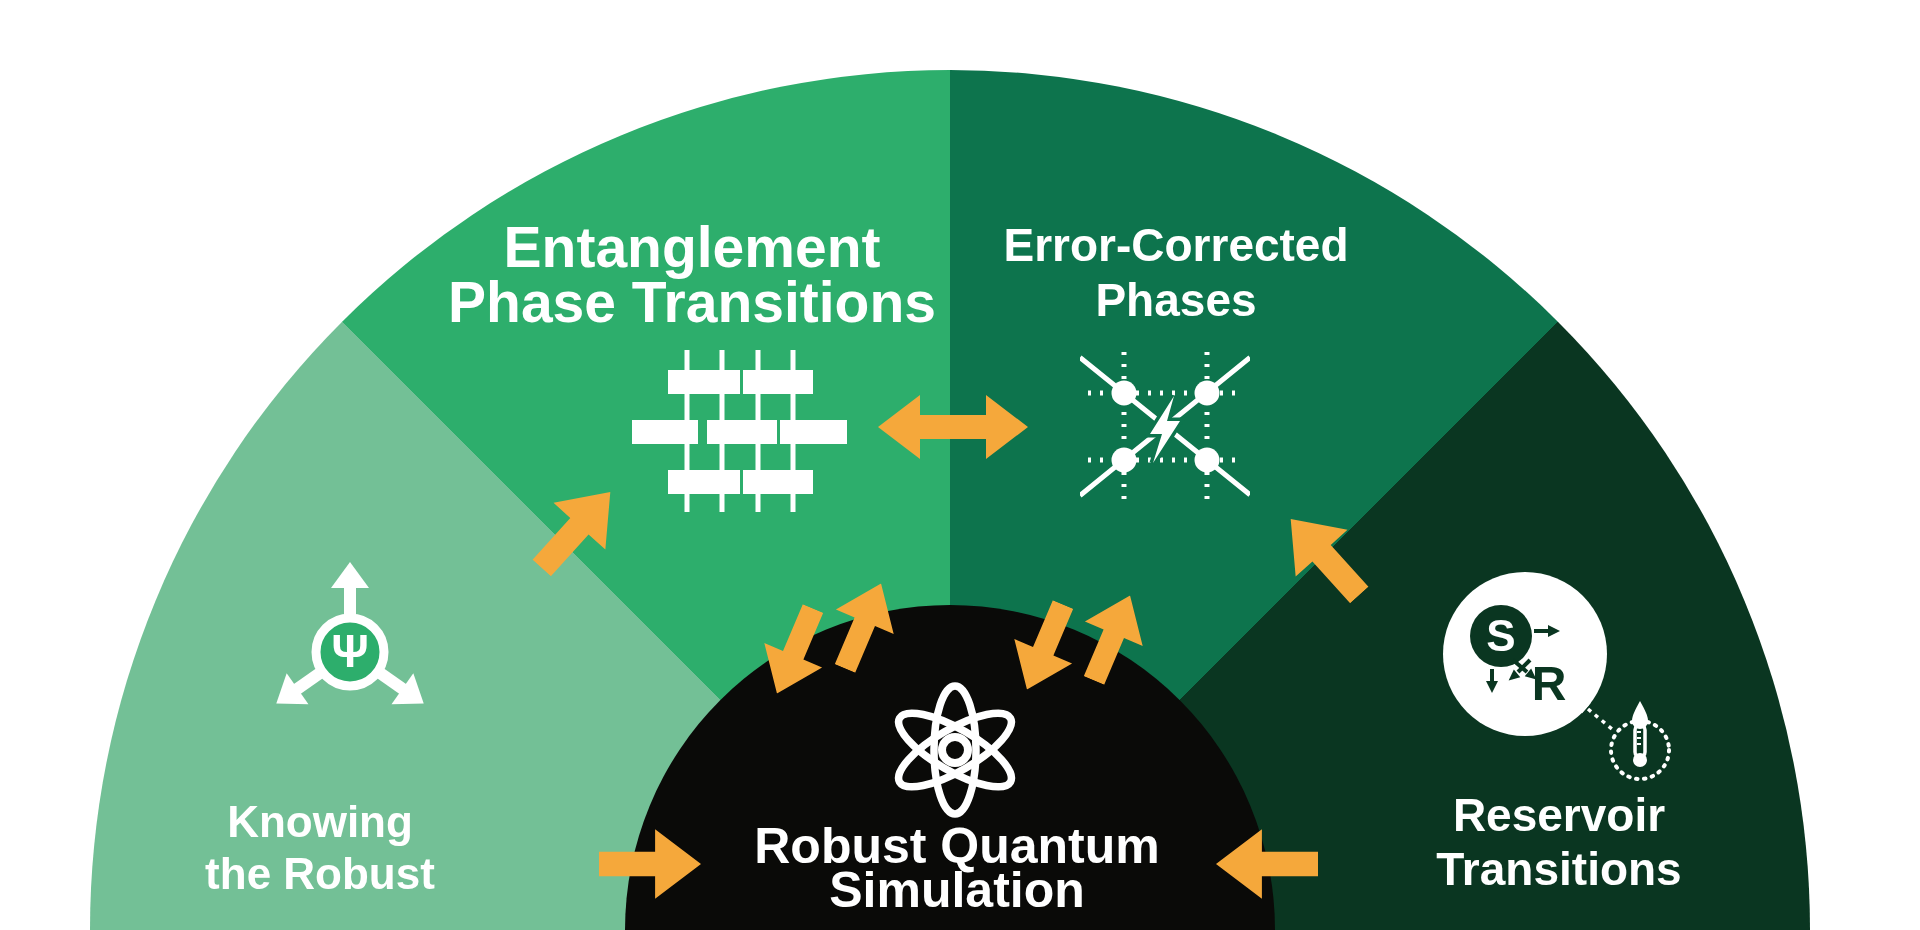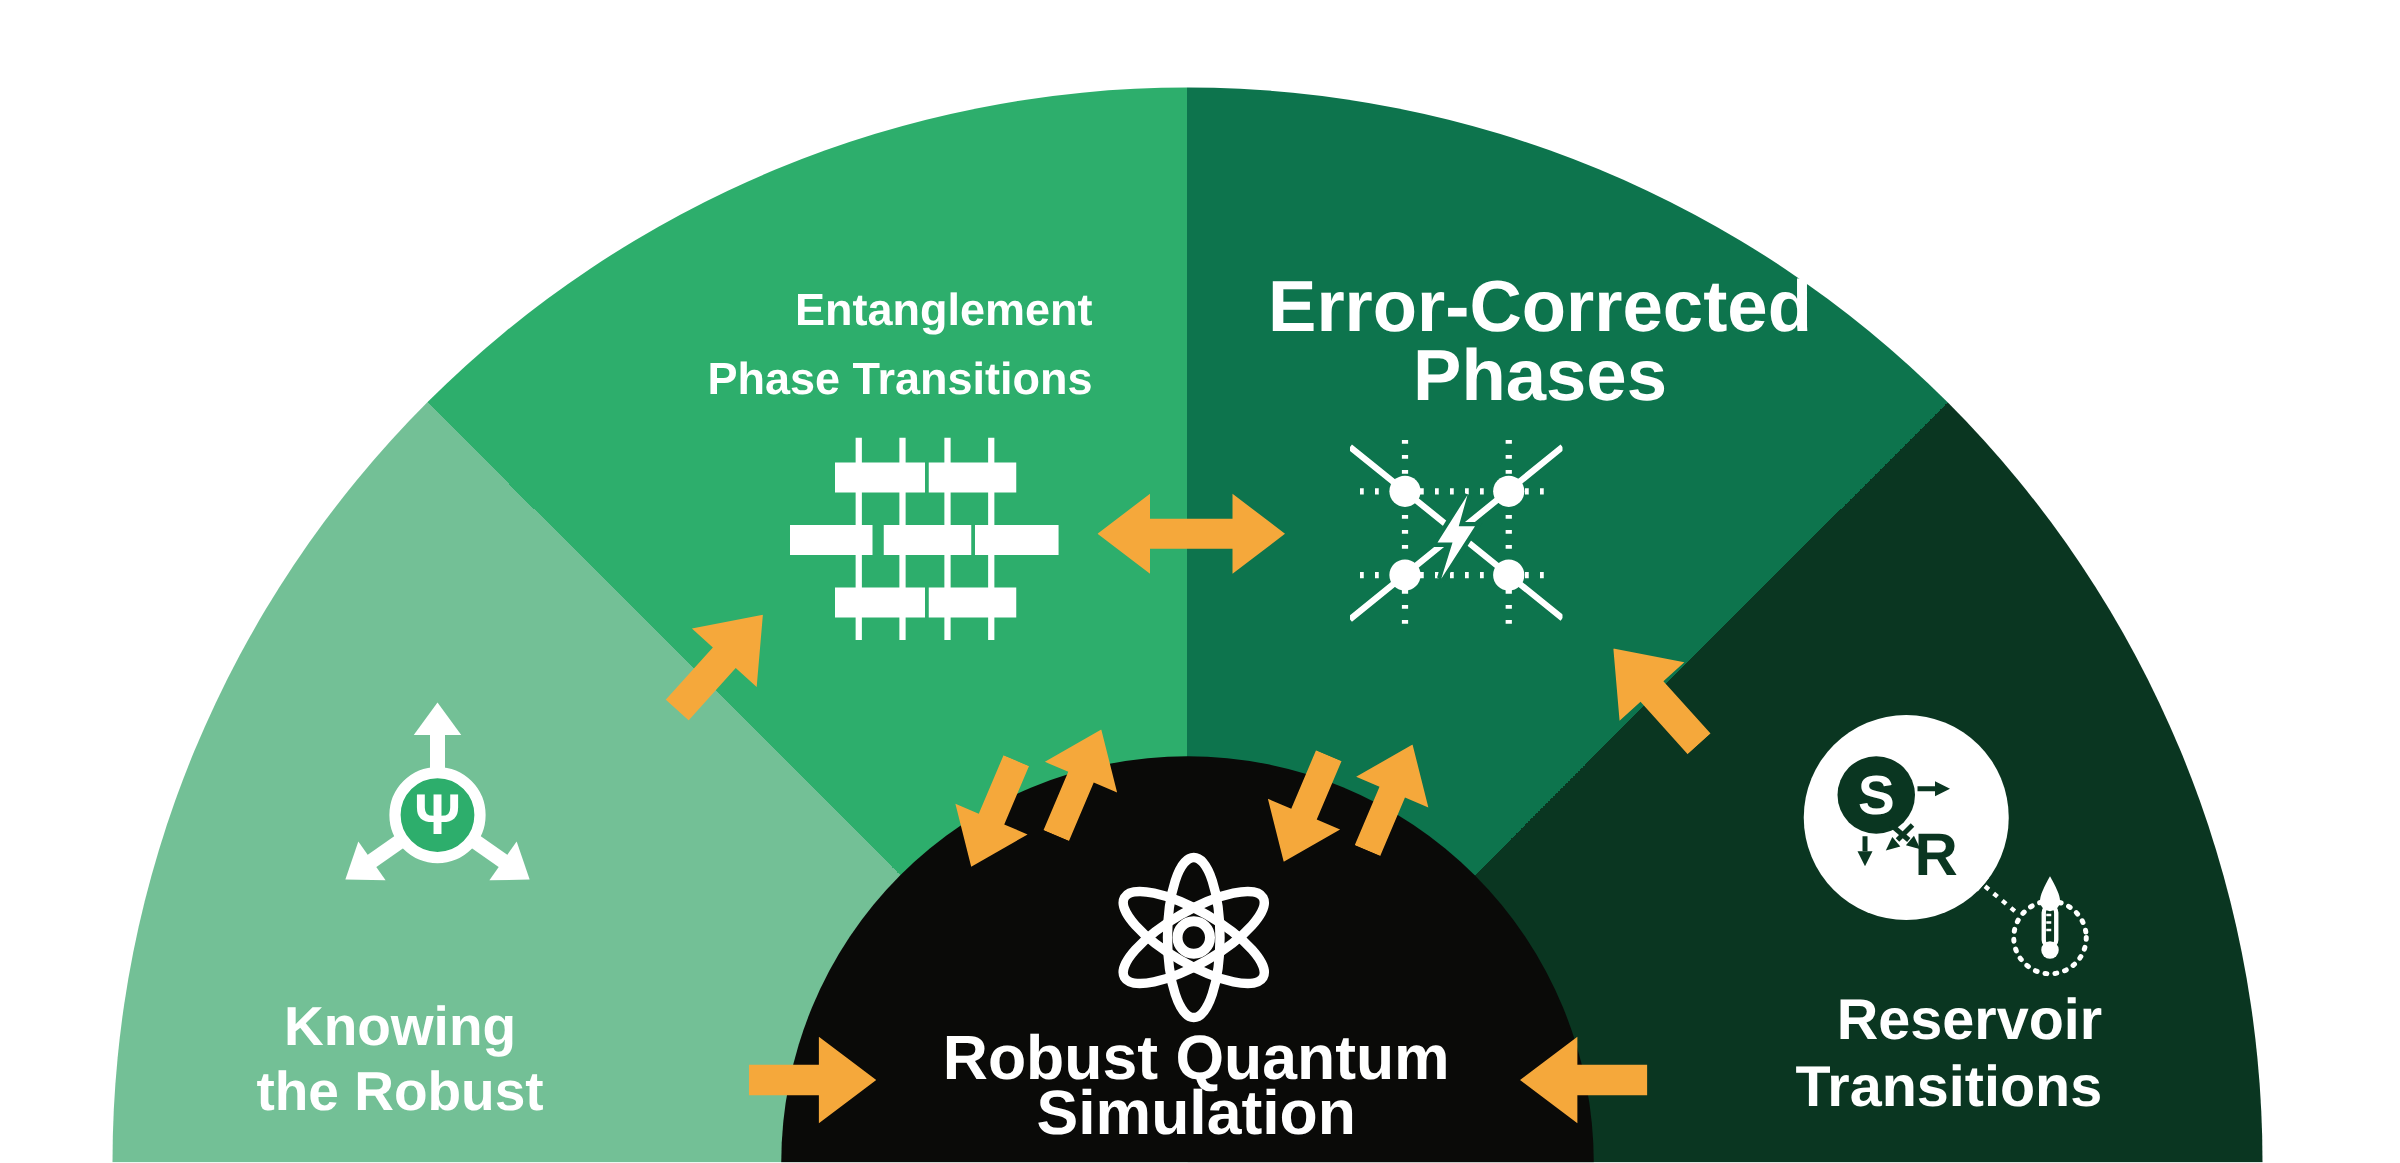--- a/index.html
+++ b/index.html
@@ -9,23 +9,23 @@
         border-radius:860px 860px 0 0;
         background:conic-gradient(from 270deg at 50% 100%,
           var(--green-light) 0deg 45deg,
           var(--green-mid) 45deg 90deg,
           var(--green-dark) 90deg 135deg,
           var(--green-darkest) 135deg 180deg);}
   .dome{position:absolute;left:625px;top:605px;width:650px;height:325px;
         border-radius:325px 325px 0 0;background:var(--ink);}
   .label{position:absolute;transform:translate(-50%,-50%);text-align:center;color:var(--white);white-space:nowrap;}
   .lbl-knowing{left:320px;top:848px;font-size:44px;line-height:52px;}
-  .lbl-entanglement{left:720px;top:275px;font-size:36px;line-height:55px;text-align:right;}
-  .lbl-error{left:1232px;top:273px;font-size:58px;line-height:55px;}
-  .lbl-reservoir{left:1559px;top:842px;font-size:46px;line-height:54px;text-align:right;}
+  .lbl-entanglement{left:692px;top:275px;font-size:57px;line-height:55px;}
+  .lbl-error{left:1176px;top:273px;font-size:46px;line-height:55px;}
+  .lbl-reservoir{left:1559px;top:842px;font-size:46px;line-height:54px;}
   .lbl-center{left:957px;top:868px;font-size:50px;line-height:44px;}
   .icon,.arrow{position:absolute;}
   .arrow{fill:var(--orange);}
   .arrow svg,{display:block;}
   .w{fill:var(--white);}
   .wl{stroke:var(--white);fill:none;}
   .psi-disc{fill:var(--green-mid);stroke:var(--white);stroke-width:9;}
   .psi-text,.s-text{fill:var(--white);font-family:"Liberation Sans",sans-serif;font-weight:bold;text-anchor:middle;}
   .r-text{fill:var(--green-darkest);font-family:"Liberation Sans",sans-serif;font-weight:bold;text-anchor:middle;}
   .dash{stroke:var(--white);stroke-width:5;stroke-dasharray:3 9;fill:none;}

